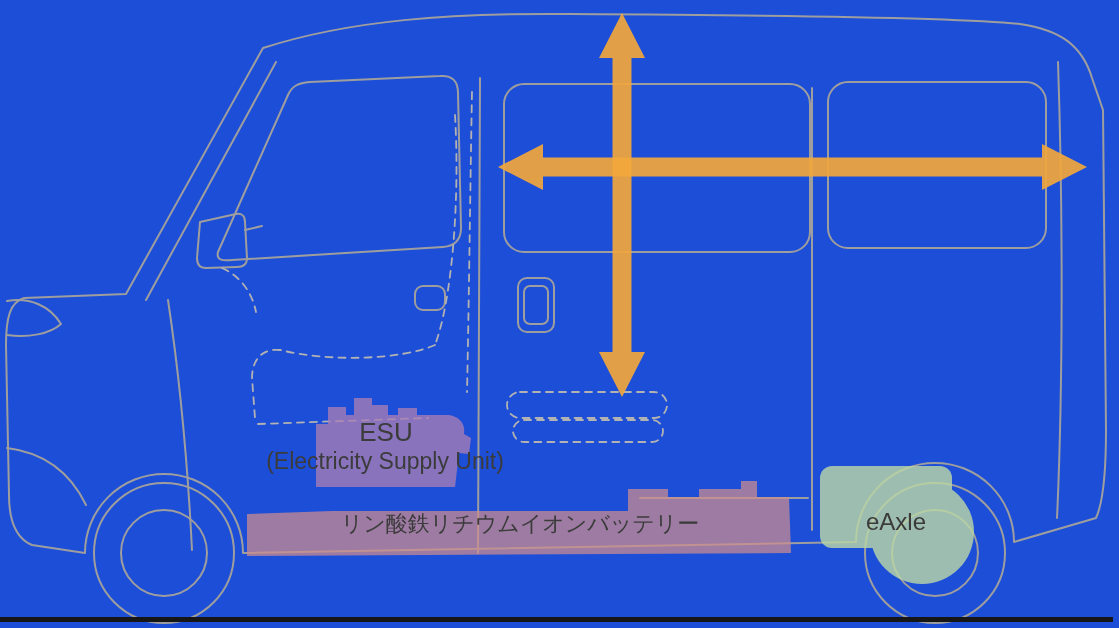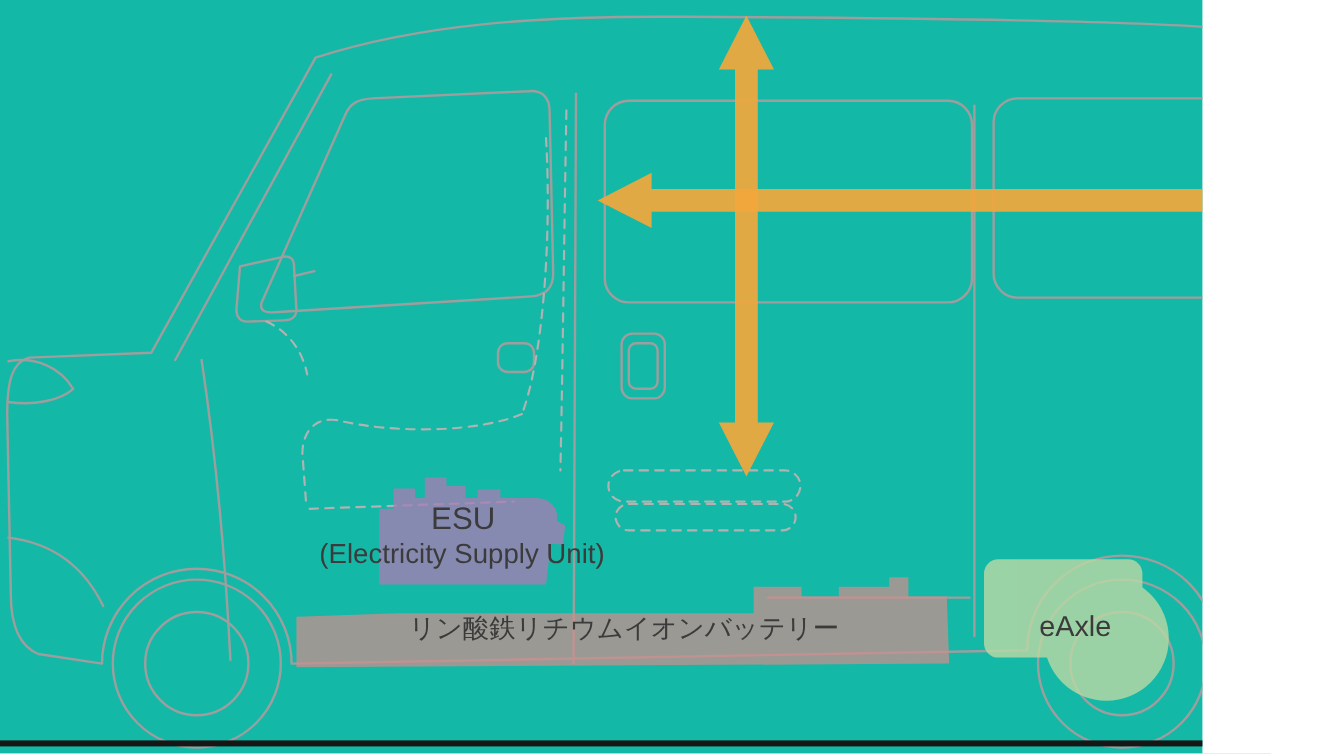--- a/index.html
+++ b/index.html
@@ -1,16 +1,16 @@
 <!DOCTYPE html>
 <html><head>
 <meta charset="utf-8">
 <style>
   html,body{margin:0;padding:0;background:#ffffff;}
-  .stage{position:relative;width:1002px;height:628px;background:#14b8a6;overflow:hidden;
+  .stage{position:relative;width:1119px;height:628px;background:#1d4ed8;overflow:hidden;
          font-family:"Liberation Sans","DejaVu Sans",sans-serif;}
   .stage svg{position:absolute;left:0;top:0;display:block;}
   text{font-family:"Liberation Sans","DejaVu Sans",sans-serif;}
 </style>
 </head>
 <body>
 
 <div class="stage">
 <svg width="1119" height="628" viewBox="0 0 1119 628">
 

